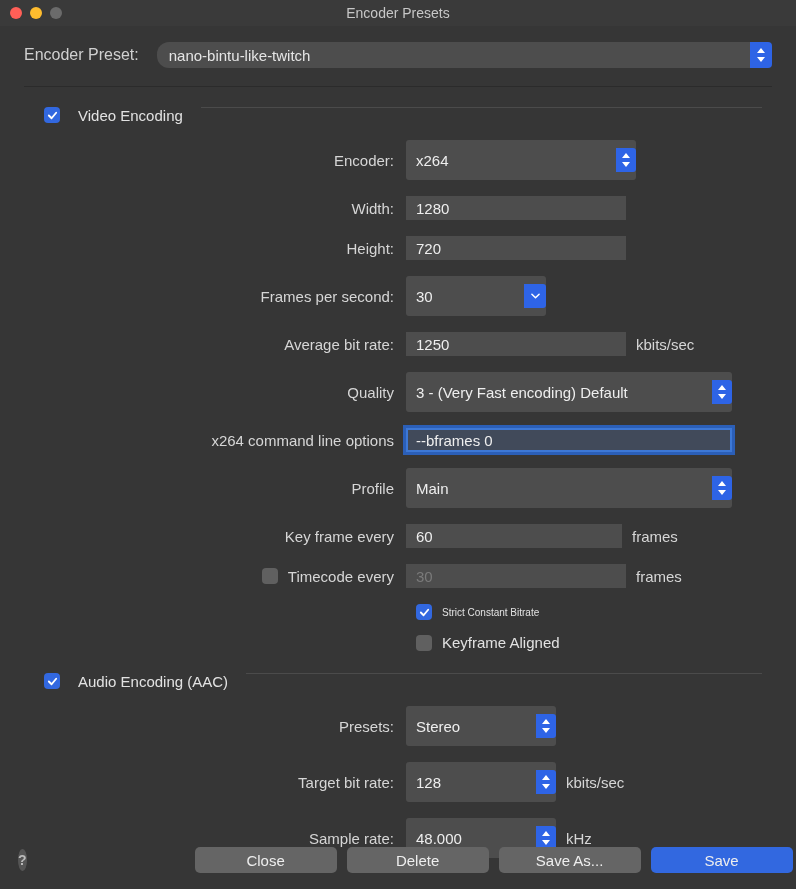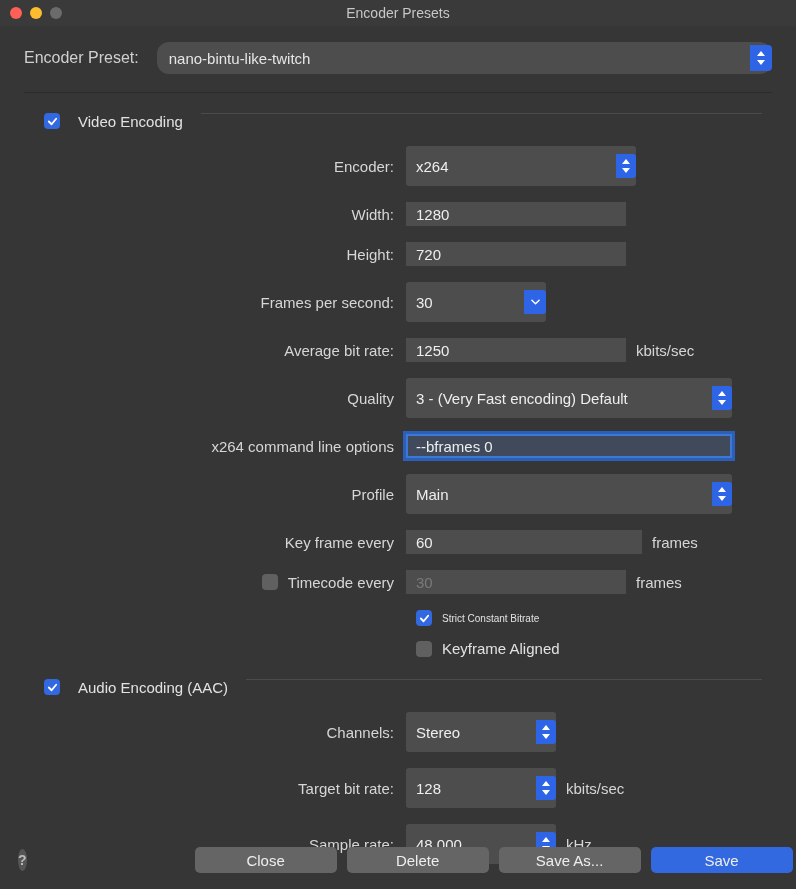--- a/index.html
+++ b/index.html
@@ -26,21 +26,21 @@
   .traffic{display:flex;gap:8px;padding-left:10px;}
   .tl{width:12px;height:12px;border-radius:50%;}
   .tl.red{background:#ff5f57;}
   .tl.yellow{background:#febc2e;}
   .tl.grey{background:#6b6b6b;}
   .title{position:absolute;left:0;right:0;text-align:center;font-size:14px;color:#c7c7c7;}
   .content{padding:10px 14px 0 14px;}
   
   .preset-row{display:flex;align-items:center;gap:18px;padding:6px 10px 18px 10px;}
   .preset-label{font-size:16px;color:#d0d0d0;white-space:nowrap;}
-  .dropdown{background:var(--input);border-radius:12px;height:32px;display:flex;align-items:center;
+  .dropdown{background:var(--input);border-radius:12px;height:26px;display:flex;align-items:center;
     padding:0 0 0 12px;position:relative;flex:1;}
   .dropdown .txt{flex:1;color:#e5e5e5;font-size:15px;}
   .dd-arrows{width:22px;height:26px;background:var(--blue2);border-radius:0 4px 4px 0;
     display:flex;align-items:center;justify-content:center;}
   .dd-arrows svg{width:10px;height:14px;}
   .ddsmall .dd-arrows{border-radius:0 3px 3px 0;width:20px;height:24px;}
   .hr{height:1px;background:var(--divider);margin:0 10px;}
   
   .section-row{display:flex;align-items:flex-start;gap:18px;padding:20px 0 16px 30px;}
   .section-row .line{flex:1;height:1px;background:var(--divider2);margin-right:20px;}
@@ -203,21 +203,21 @@
                   <path d="M5 0 L9 5 L1 5 Z M5 14 L1 9 L9 9 Z" fill="#fff"></path>
                 </svg>
             </div>
           </div>
         </div>
       </div>
 
       <div class="row">
         <div class="lbl">Key frame every</div>
         <div class="fld">
-          <input class="textin" style="width: 236px;" value="60">
+          <input class="textin" style="width: 216px;" value="60">
           <div class="suffix">frames</div>
         </div>
       </div>
 
       <div class="row">
         <div class="lbl" style="display:flex;justify-content:flex-end;align-items:center;gap:10px;">
           <div class="cb">
             
           </div>
           <span>Timecode every</span>
@@ -254,21 +254,21 @@
             <path d="M2 6 L5 9 L10 3" stroke="#fff" stroke-width="2" fill="none" stroke-linecap="round" stroke-linejoin="round"></path>
           </svg>
       </div>
       <div class="section-title">Audio Encoding (AAC)</div>
       <div class="line"></div>
     </div>
 
     <div class="form">
 
       <div class="row">
-        <div class="lbl">Channels:</div>
+        <div class="lbl">Presets:</div>
         <div class="fld">
           <div class="ddsmall" style="width:140px">
             <div class="txt">Stereo</div>
             <div class="dd-arrows">
               <svg viewBox="0 0 10 14">
                   <path d="M5 0 L9 5 L1 5 Z M5 14 L1 9 L9 9 Z" fill="#fff"></path>
                 </svg>
             </div>
           </div>
         </div>

